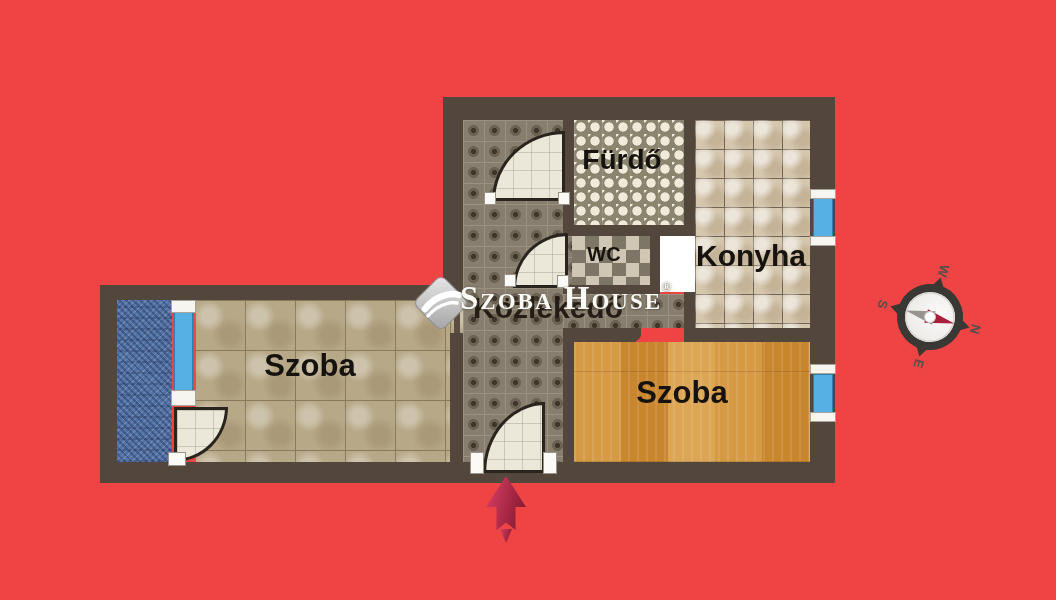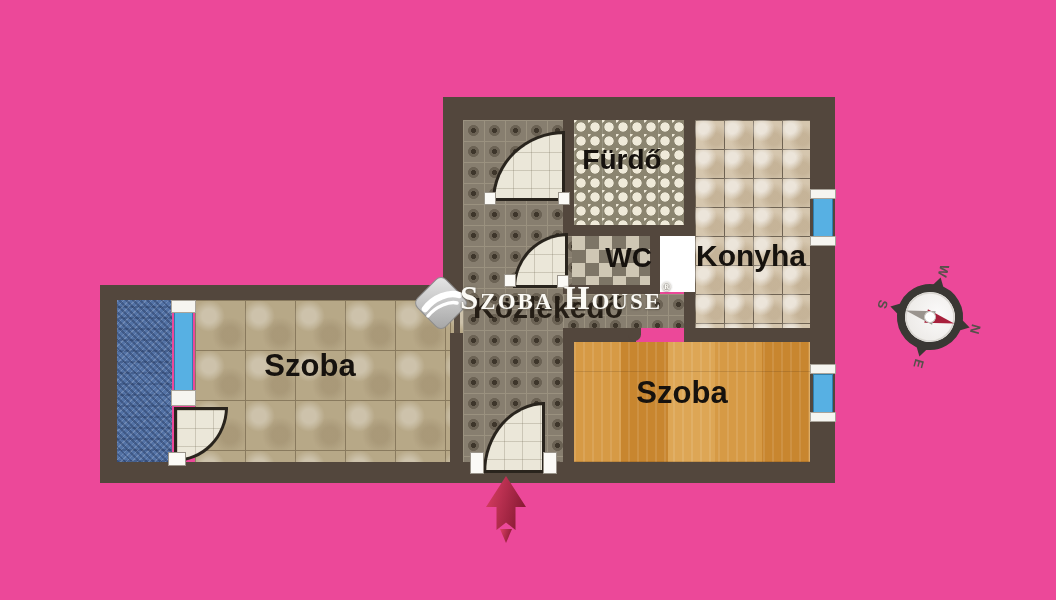--- a/index.html
+++ b/index.html
@@ -1,16 +1,16 @@
 <!DOCTYPE html>
 <html><head>
 <meta charset="utf-8">
 <style>
   html,body{margin:0;padding:0;background:#ffffff;}
-  #stage{position:relative;width:1056px;height:600px;background:#ec4899;overflow:hidden;
+  #stage{position:relative;width:1056px;height:600px;background:#ef4444;overflow:hidden;
          font-family:"Liberation Sans",sans-serif;}
   .abs{position:absolute;}
   .wall{background:#53473d;z-index:3;}
   .wall-thin{background:#5a4e43;z-index:3;}
 
   
   .floor{z-index:1;}
   .floor-hall{
     background-color:#877e6f;
     background-image:
@@ -154,21 +154,21 @@
   <div class="abs jamb" style="left:557px;top:275px;width:12px;height:13px;"></div>
 
   <div class="abs door" style="left:483px;top:402px;width:62px;height:71px;border-radius:100% 0 0 0;"></div>
   <div class="abs jamb" style="left:470px;top:452px;width:14px;height:22px;"></div>
   <div class="abs jamb" style="left:543px;top:452px;width:14px;height:22px;"></div>
 
   <div class="abs door" style="left:174px;top:407px;width:54px;height:55px;border-radius:0 0 100% 0;"></div>
   <div class="abs jamb" style="left:168px;top:452px;width:18px;height:14px;"></div>
 
   <div class="abs room-label" style="left:560px;top:146px;width:124px;font-size:28px;">Fürdő</div>
-  <div class="abs room-label" style="left:556px;top:244px;width:96px;font-size:28px;text-align:right;">WC</div>
+  <div class="abs room-label" style="left:556px;top:244px;width:96px;font-size:20px;">WC</div>
   <div class="abs room-label" style="left:689px;top:241px;width:124px;font-size:30px;">Konyha</div>
   <div class="abs room-label" style="left:418px;top:293px;width:260px;font-size:30px;color:#241d15;">Közlekedő</div>
   <div class="abs room-label" style="left:248px;top:350px;width:124px;font-size:31px;">Szoba</div>
   <div class="abs room-label" style="left:620px;top:377px;width:124px;font-size:31px;">Szoba</div>
 
   <svg id="wm" class="abs" style="left:409px;top:271px;" width="64" height="64" viewBox="0 0 64 64">
     <defs>
       <linearGradient id="dg" x1="0" y1="0" x2="1" y2="1">
         <stop offset="0" stop-color="#e9e9e9"></stop>
           <stop offset="1" stop-color="#a3a3a3"></stop>

